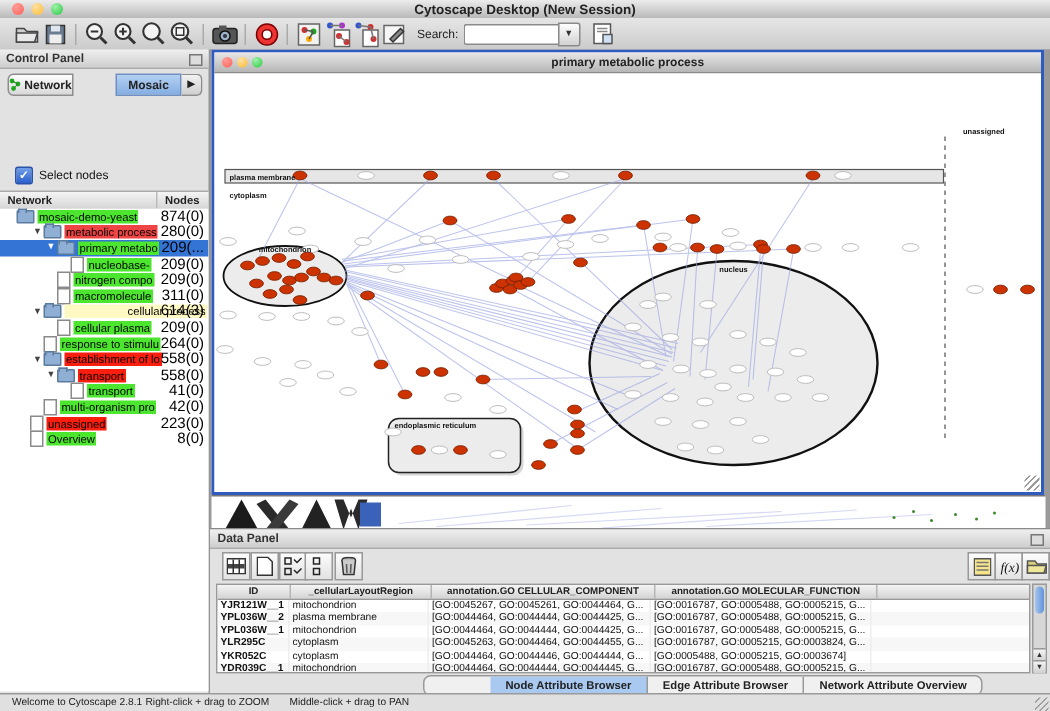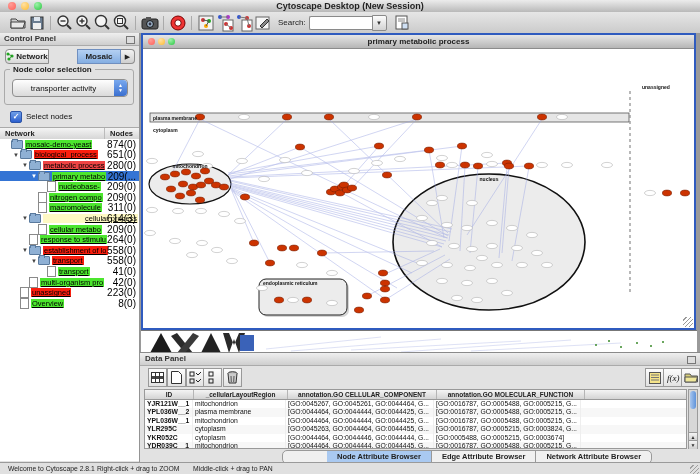--- a/index.html
+++ b/index.html
@@ -54,21 +54,21 @@
   #tree-header .h2{position:absolute;right:6px;top:1px;}
   #tree-header .div{position:absolute;left:104px;top:0;width:1px;height:100%;background:#bbb;}
   #tree{left:0;top:106px;width:139px;height:322px;background:#fff;overflow:hidden;}
   .trow{position:relative;height:10.6px;display:flex;align-items:center;white-space:nowrap;}
   .trow.sel{background:#3474d4;}
   .tri{width:8px;font-size:6px;color:#444;text-align:center;flex:0 0 auto;}
   .trow.sel .tri{color:#fff;}
   .ticon-folder{width:10px;height:7px;background:#8fb0d4;border:1px solid #5a7a9e;border-radius:1px;flex:0 0 auto;margin-right:2px;position:relative;}
   .ticon-folder:before{content:"";position:absolute;top:-2px;left:0;width:4px;height:2px;background:#8fb0d4;border:1px solid #5a7a9e;border-bottom:none;}
   .ticon-file{width:7px;height:9px;background:#fff;border:1px solid #8a8a8a;flex:0 0 auto;margin-right:2px;}
-  .tlabel{font-size:7.5px;color:#000;padding:0 1px;line-height:9px;text-decoration:underline;}
+  .tlabel{font-size:7.5px;color:#000;padding:0 1px;line-height:9px;}
   .tcount{position:absolute;right:3px;font-size:10px;color:#000;background:transparent;}
   .trow.sel .tcount{color:#000;}
   
   #workspace{left:140px;top:33px;width:560px;height:319px;background:#9a9a9a;overflow:hidden;}
   #behind-strip{left:1px;top:297px;width:556px;height:22px;background:#fff;border-top:1px solid #777;}
   #net-window{left:1px;top:0;width:551px;height:293px;border:2px solid #2f5bbf;background:#fff;}
   #win-titlebar{left:0;top:0;width:100%;height:13px;background:linear-gradient(#e6e6e6,#b6b6b6);border-bottom:1px solid #8c8c8c;}
   #win-titlebar .title{width:100%;text-align:center;font-size:8px;font-weight:bold;color:#222;line-height:13px;}
   .wlight{width:7px;height:7px;border-radius:50%;top:3px;}
   #net-canvas{left:0;top:14px;width:551px;height:279px;background:#fff;overflow:hidden;}
@@ -240,53 +240,36 @@
           <line x1="2" y1="2" x2="6" y2="4" stroke="#282" stroke-width="0.7"></line>
           <line x1="6" y1="4" x2="3" y2="7" stroke="#282" stroke-width="0.7"></line>
         </svg>
       <span>Network</span>
     </div>
     <div class="cptab sel">
         <span>Mosaic</span>
       </div>
     <div class="cptab-arrow">▶</div>
   </div>
-  <div id="groupbox" class="abs">
-    <div class="gtitle">Node color selection</div>
-    <div id="combo" class="abs">
-      <div class="cv">transporter activity</div>
-      <div class="cap">
-          <span>▲</span>
-          <span>▼</span>
-        </div>
-    </div>
-  </div>
   <div id="selrow" class="abs">
     <div class="box">✓</div>
     <div class="lbl">Select nodes</div>
   </div>
   <div id="tree-header" class="abs">
     <span class="h1">Network</span>
     <span class="h2">Nodes</span>
     <span class="div"></span>
   </div>
   <div id="tree" class="abs">
       <div class="trow">
         <span style="width: 3px; flex: 0 0 auto;"></span>
         <span class="tri"></span>
         <span class="ticon-folder"></span>
         <span class="tlabel" style="background: rgb(76, 230, 46);">mosaic-demo-yeast</span>
         <span class="tcount">874(0)</span>
-      </div>
-      <div class="trow">
-        <span style="width: 12px; flex: 0 0 auto;"></span>
-        <span class="tri">▼</span>
-        <span class="ticon-folder"></span>
-        <span class="tlabel" style="background: rgb(250, 30, 14);">biological_process</span>
-        <span class="tcount">651(0)</span>
       </div>
       <div class="trow">
         <span style="width: 21px; flex: 0 0 auto;"></span>
         <span class="tri">▼</span>
         <span class="ticon-folder"></span>
         <span class="tlabel" style="background: #ef4444;">metabolic process</span>
         <span class="tcount">280(0)</span>
       </div>
       <div class="trow sel">
         <span style="width: 30px; flex: 0 0 auto;"></span>
@@ -320,21 +303,21 @@
         <span style="width: 21px; flex: 0 0 auto;"></span>
         <span class="tri">▼</span>
         <span class="ticon-folder"></span>
         <span class="tlabel" style="background: #fef9c3; padding-left: 42px;">cellular process</span>
         <span class="tcount">614(3)</span>
       </div>
       <div class="trow">
         <span style="width: 30px; flex: 0 0 auto;"></span>
         <span class="tri"></span>
         <span class="ticon-file"></span>
-        <span class="tlabel" style="background: rgb(76, 230, 46);">cellular metabo</span>
+        <span class="tlabel" style="background: rgb(76, 230, 46);">cellular plasma</span>
         <span class="tcount">209(0)</span>
       </div>
       <div class="trow">
         <span style="width: 21px; flex: 0 0 auto;"></span>
         <span class="tri"></span>
         <span class="ticon-file"></span>
         <span class="tlabel" style="background: rgb(76, 230, 46);">response to stimulu</span>
         <span class="tcount">264(0)</span>
       </div>
       <div class="trow">
@@ -716,21 +699,21 @@
       </div>
     </div>
   <div id="dp-scroll" class="abs">
     <div id="dp-thumb" class="abs"></div>
     <div class="sbtn abs" style="top:42px">▲</div>
     <div class="sbtn abs" style="top:50px">▼</div>
   </div>
   <div id="dp-tabs" class="abs">
       <div class="dptab sel">Node Attribute Browser</div>
       <div class="dptab">Edge Attribute Browser</div>
-      <div class="dptab">Network Attribute Browser</div>
+      <div class="dptab">Network Attribute Overview</div>
     </div>
 </div>
 
 <div id="statusbar" class="abs">
   <span id="status1">Welcome to Cytoscape 2.8.1</span>
   <span id="status2">Right-click + drag to ZOOM</span>
   <span id="status3">Middle-click + drag to PAN</span>
   <div id="page-grip" class="abs"></div>
 </div>
 

